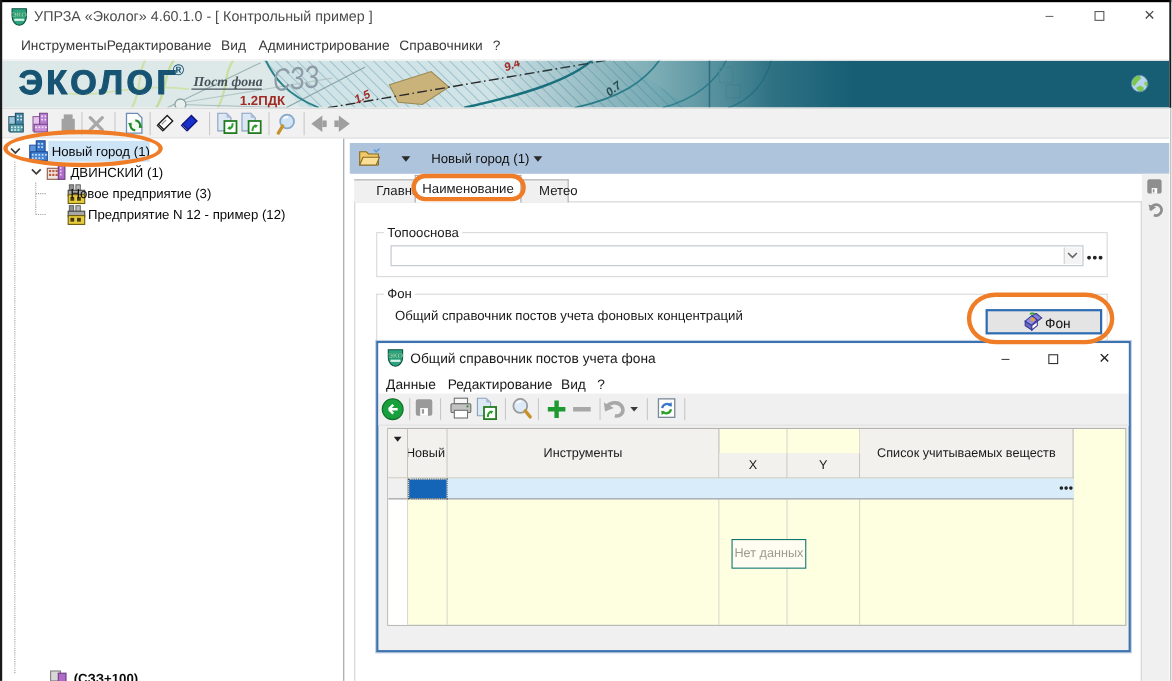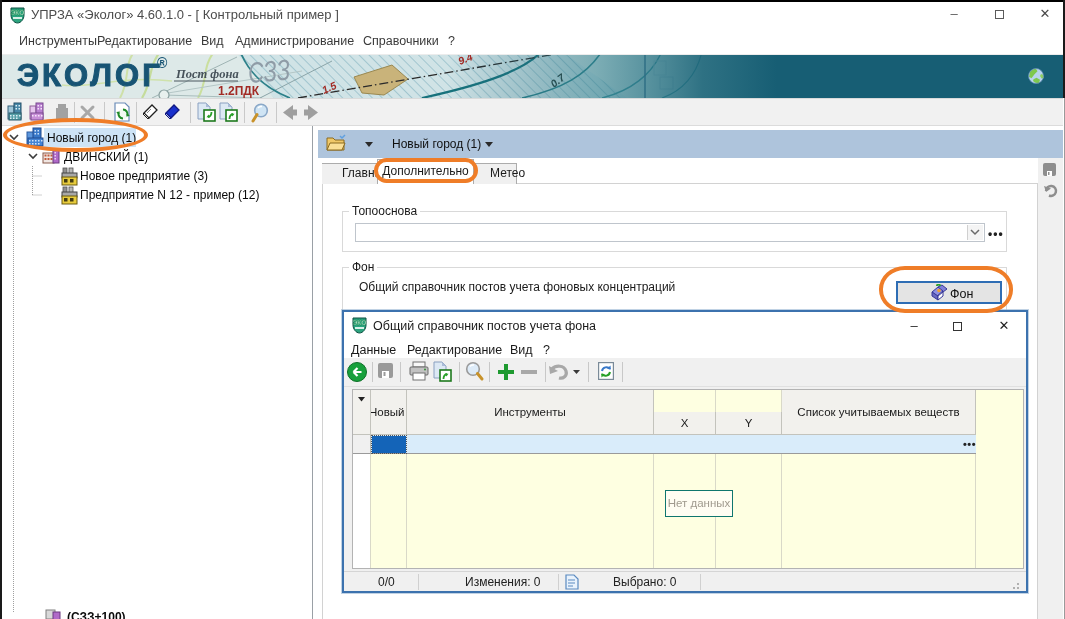--- a/index.html
+++ b/index.html
@@ -308,21 +308,21 @@
       <use href="#fac1" transform="translate(0,19)"></use>
 
       <g transform="translate(44,483)">
         <rect x="0" y="1" width="9" height="9" fill="#d8d8d8" stroke="#808080" stroke-width="1"></rect>
         <rect x="7" y="3" width="7" height="8" fill="#b06ac8" stroke="#6a3a80" stroke-width="1"></rect>
       </g>
     </svg>
     <div class="abs thl" style="left:42px;top:2px;width:92px;height:19px;"></div>
     <div class="abs trow" style="left:45px;top:5px;">Новый город (1)</div>
     <div class="abs trow" style="left:62px;top:24px;">ДВИНСКИЙ (1)</div>
-    <div class="abs trow" style="left:78px;top:43px;">Новое предприятие (3)</div>
+    <div class="abs trow" style="left:62px;top:43px;">Новое предприятие (3)</div>
     <div class="abs trow" style="left:78px;top:62px;">Предприятие N 12 - пример (12)</div>
     <div class="abs trow" style="left:65px;top:484px;font-weight:bold;">(СЗЗ+100)</div>
   </div>
 
   <div class="abs bluebar" id="bluebar">
     <svg class="abs" style="left:8px;top:4px" width="20" height="18" viewBox="0 0 20 18">
       <path d="M1,4 h6 l2,2 h9 v10 h-17 z" fill="#f0c868" stroke="#8a6a20" stroke-width="1"></path>
       <path d="M1,16 l3,-7 h15 l-3,7 z" fill="#fadf96" stroke="#8a6a20" stroke-width="1"></path>
       <path d="M14,2 l2,2 l3,-3" stroke="#60a0e0" stroke-width="1.5" fill="none"></path>
     </svg>
@@ -341,21 +341,21 @@
   </div>
   <div class="abs rpanel"></div>
   <div id="tabs">
     <div class="abs tab" style="left:322px;top:163px;width:56px;height:21px;border-left:none;padding-left:20px;">
       <div style="margin-top:2px;">Главная</div>
       </div>
     <div class="abs tab" style="left:473px;top:163px;width:44px;height:21px;">
       <div style="margin-top:2px;padding-left:16px;">Метео</div>
       </div>
     <div class="abs tab tabactive" style="left:377px;top:159px;width:97px;height:25px;">
-      <div style="margin-top:4px;">Дополнительно</div>
+      <div style="margin-top:4px;">Наименование</div>
       </div>
   </div>
   <div id="content">
 
     <div class="abs grp" style="left:342px;top:211px;width:665px;height:41px;"></div>
     <div class="abs grplbl" style="left:349px;top:204px;">Топооснова</div>
     <div class="abs" style="left:355px;top:223px;width:630px;height:19px;background:#fff;border:1px solid #bfc5cc;">
       <div class="abs" style="right:1px;top:1px;width:16px;height:15px;background:#f4f4f4;border-left:1px solid #d0d0d0;"></div>
       <svg class="abs" style="right:3px;top:5px" width="11" height="8" viewBox="0 0 11 8">
           <path d="M1,1 l4,4 l4,-4" stroke="#6a6a6a" stroke-width="1.5" fill="none"></path>
@@ -477,37 +477,18 @@
 
       <div class="abs" style="left:0;top:45px;width:18px;height:19px;background:#f0f0f0;border-right:1px solid #b8b8b0;border-bottom:1px solid #9a9a9a;"></div>
       <div class="abs" style="left:18px;top:45px;width:605px;height:19px;background:#d9ecfa;border-bottom:1px solid #9a9a9a;"></div>
       <div class="abs" style="left:19px;top:46px;width:34px;height:17px;background:#1464b8;outline:1px dotted #555;"></div>
       <div class="abs" style="left:610px;top:48px;font-size:11px;font-weight:bold;color:#222;letter-spacing:0.5px;">•••</div>
 
       <div class="abs" style="left:312px;top:100px;width:68px;height:27px;background:#fffdf2;border:1px solid #0f766e;
             font-size:11.5px;color:#a09a8e;text-align:center;line-height:25px;">Нет данных</div>
     </div>
 
-    <div class="abs status">
-      <div class="ssep" style="left:74px;"></div>
-      <div class="ssep" style="left:214px;"></div>
-      <div class="ssep" style="left:356px;"></div>
-      <span class="abs" style="left:34px;top:3px;">0/0</span>
-      <span class="abs" style="left:121px;top:3px;">Изменения: 0</span>
-      <svg class="abs" style="left:221px;top:2px;" width="14" height="16" viewBox="0 0 14 16">
-          <path d="M1,1 h8 l4,4 v10 h-12 z" fill="#e8f2fc" stroke="#5a8ac0" stroke-width="1.2"></path>
-          <path d="M3,6 h7 M3,9 h7 M3,12 h5" stroke="#5a8ac0" stroke-width="1"></path>
-        </svg>
-      <span class="abs" style="left:269px;top:3px;">Выбрано: 0</span>
-      <svg class="abs" style="left:666px;top:8px;" width="10" height="10" viewBox="0 0 10 10">
-          <g fill="#b0b0b0">
-            <rect x="7" y="7" width="2" height="2"></rect>
-            <rect x="7" y="3" width="2" height="2"></rect>
-            <rect x="3" y="7" width="2" height="2"></rect>
-          </g>
-        </svg>
-    </div>
   </div>
 
   <div class="ann" style="left:3px;top:118px;width:145px;height:34px;border-radius:50%;"></div>
   <div class="ann" style="left:374px;top:158px;width:104px;height:25px;border-radius:13px;"></div>
   <div class="ann" style="left:879px;top:266px;width:134px;height:47px;border-radius:26px/23px;"></div>
 </div>
 
 </body></html>

